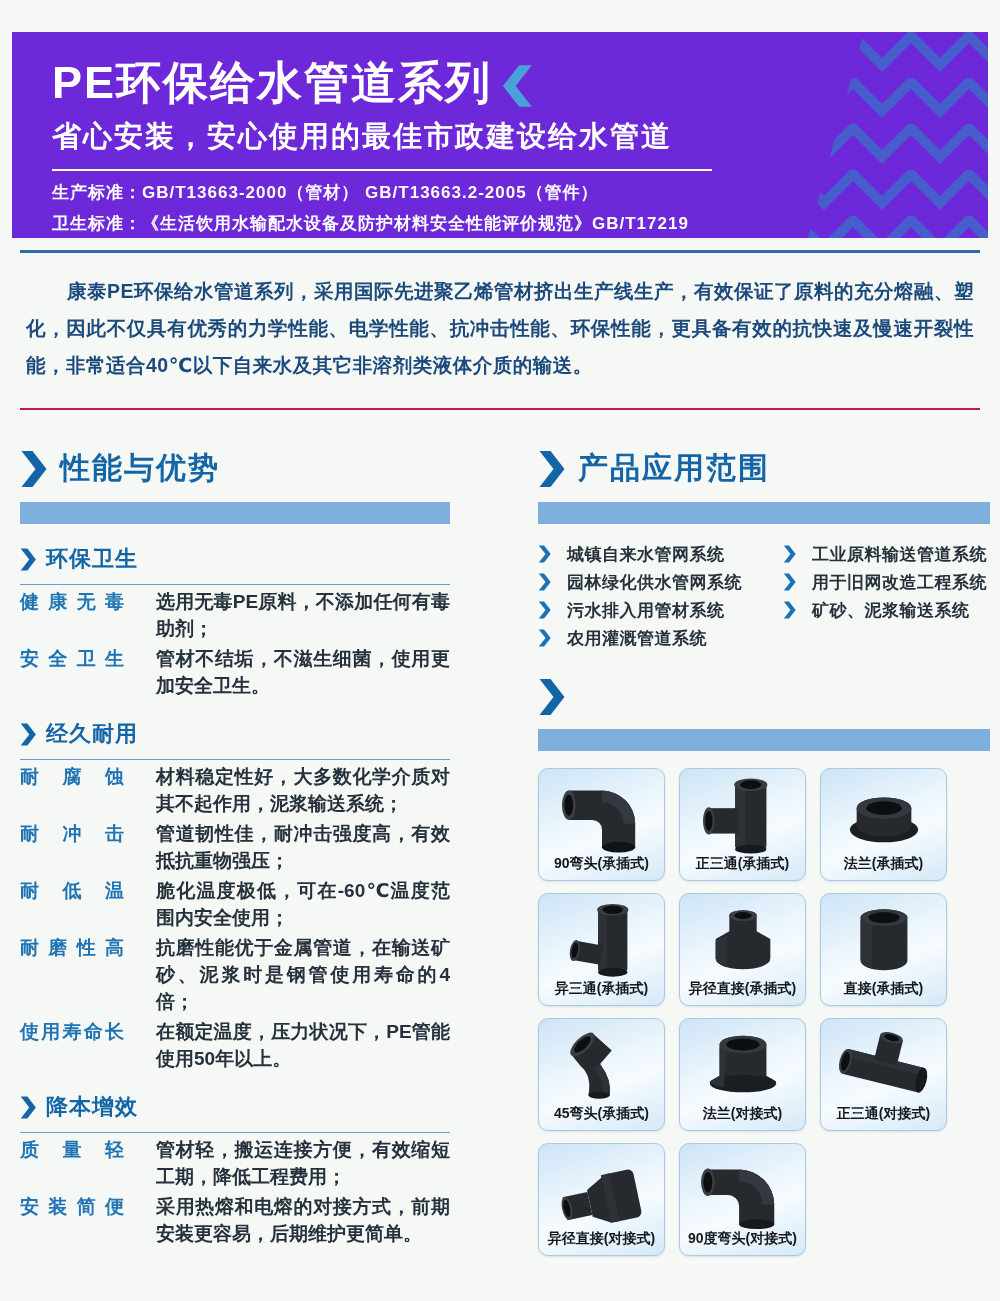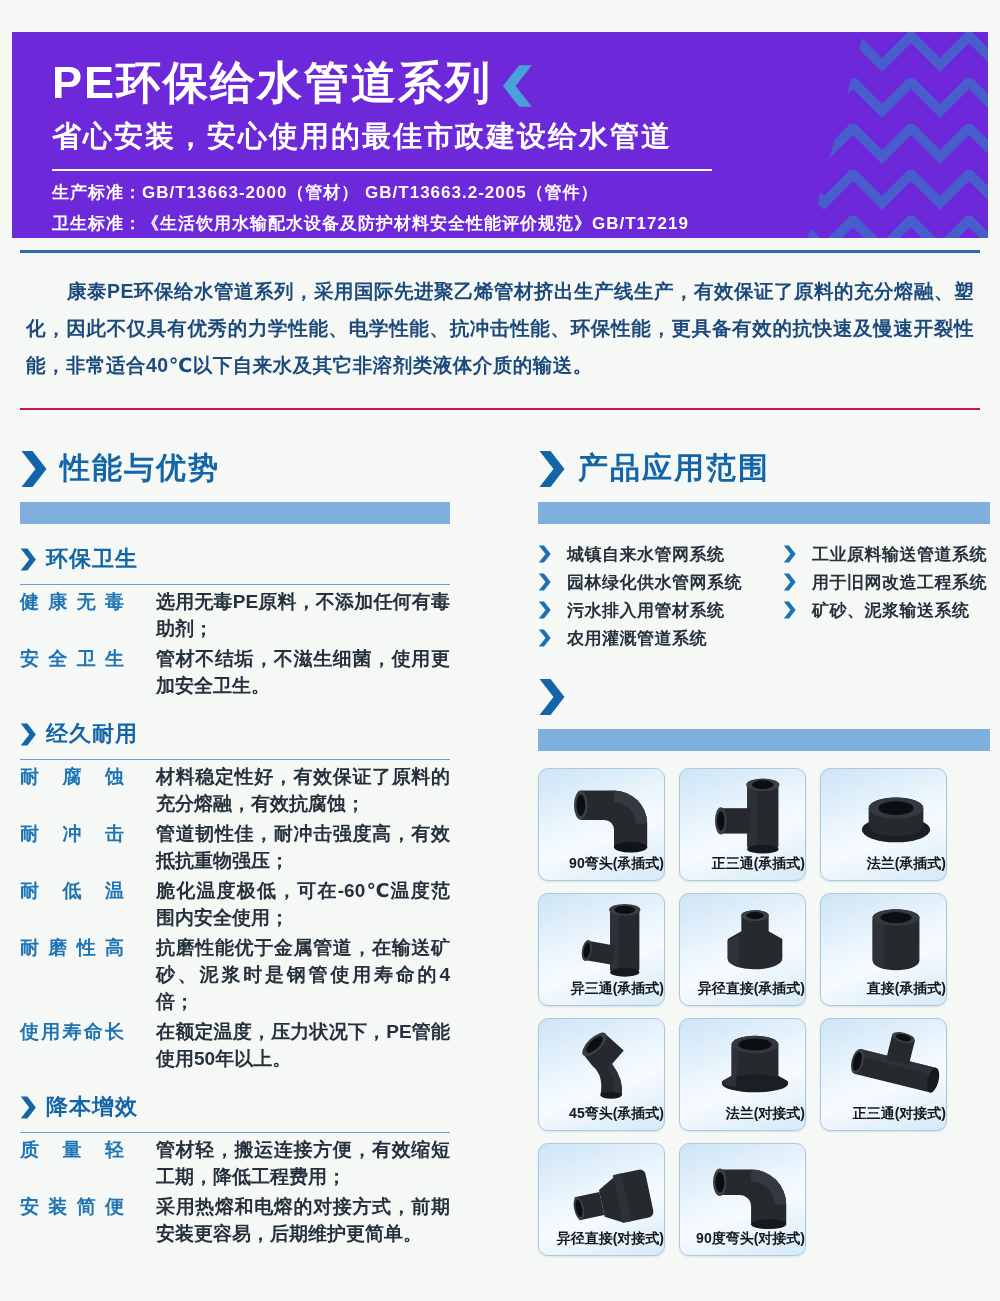--- a/index.html
+++ b/index.html
@@ -67,21 +67,21 @@
   .app-col2 { flex:1; }
   .app-item { display:flex; align-items:center; gap:16px; height:28px; }
   .app-text { font-size:17px; font-weight:bold; color:#25313c; letter-spacing:0.5px; white-space:nowrap; }
 
   
   .fit-title { margin-top:26px; }
   .cards { display:grid; grid-template-columns:repeat(3,127px); gap:12px 14px; margin-top:17px; width:409px; }
   .card {
     height:113px; border-radius:10px; border:1px solid #aac9e2;
     background:linear-gradient(160deg,#cde4f6 0%,#eef7fd 45%,#f6fbff 60%,#d5e9f7 100%);
-    display:flex; flex-direction:column; align-items:flex-end; justify-content:flex-end;
+    display:flex; flex-direction:column; align-items:center; justify-content:flex-end;
     overflow:hidden; box-shadow:0 1px 2px rgba(120,160,190,.25);
   }
   .card svg { flex:0 0 auto; margin-bottom:-2px; }
   .card-label { font-size:14px; font-weight:bold; color:#14181c; padding-bottom:7px; white-space:nowrap; }
 
   .chev-big   { width:27px; height:38px; }
   .chev-small { width:16px; height:23px; }
   .chev-bullet{ width:13px; height:18px; flex:0 0 13px; }
 </style>
 </head>
@@ -143,21 +143,21 @@
     </div>
 
     <div class="h2-row">
       <svg class="chev-small" viewBox="0 0 26 38">
         <path d="M1 1 H12 L26 19 L12 37 H1 L15 19 Z" fill="#1365a8"></path>
         </svg>
       <span class="h2-text">经久耐用</span>
     </div>
     <div class="adv-item">
       <span class="adv-label">耐腐蚀</span>
-      <span class="adv-text">材料稳定性好，有效保证了原料的充分熔融，有效抗腐蚀；</span>
+      <span class="adv-text">材料稳定性好，大多数化学介质对其不起作用，泥浆输送系统；</span>
     </div>
     <div class="adv-item">
       <span class="adv-label">耐冲击</span>
       <span class="adv-text">管道韧性佳，耐冲击强度高，有效抵抗重物强压；</span>
     </div>
     <div class="adv-item">
       <span class="adv-label">耐低温</span>
       <span class="adv-text">脆化温度极低，可在-60℃温度范围内安全使用；</span>
     </div>
     <div class="adv-item">

